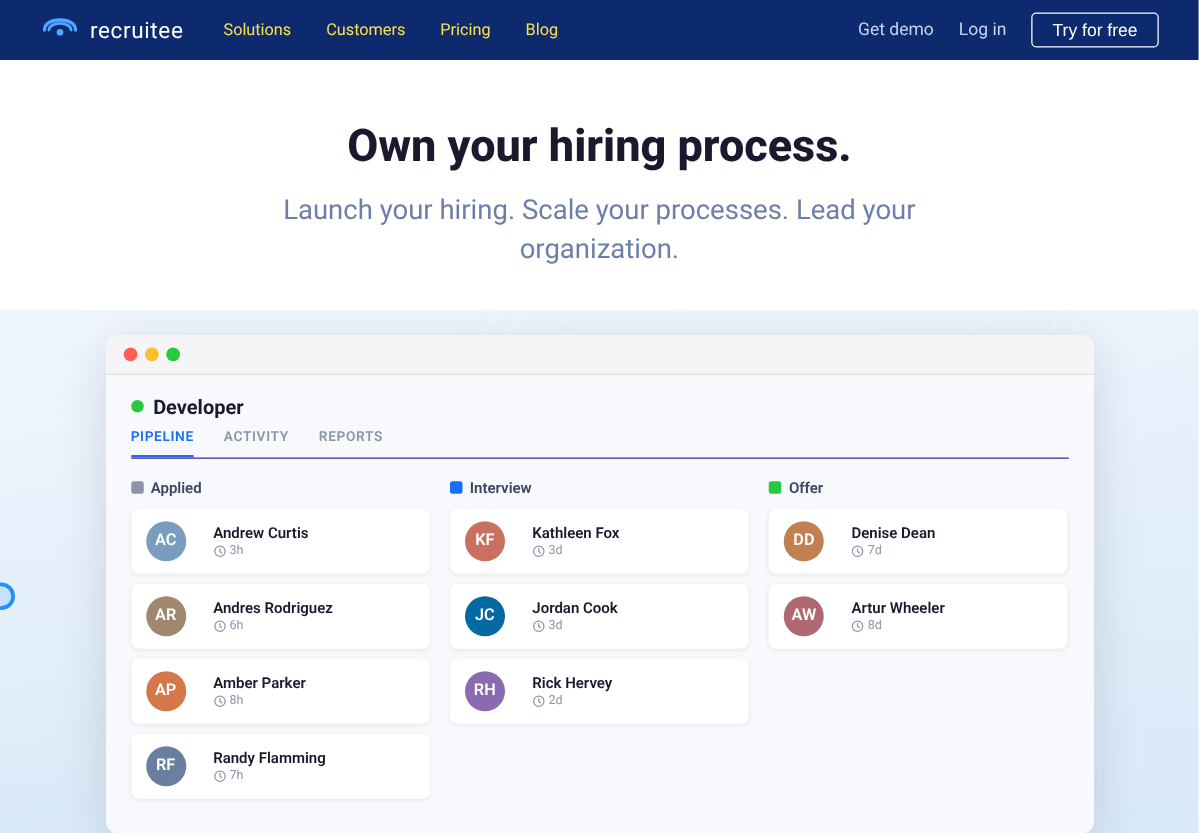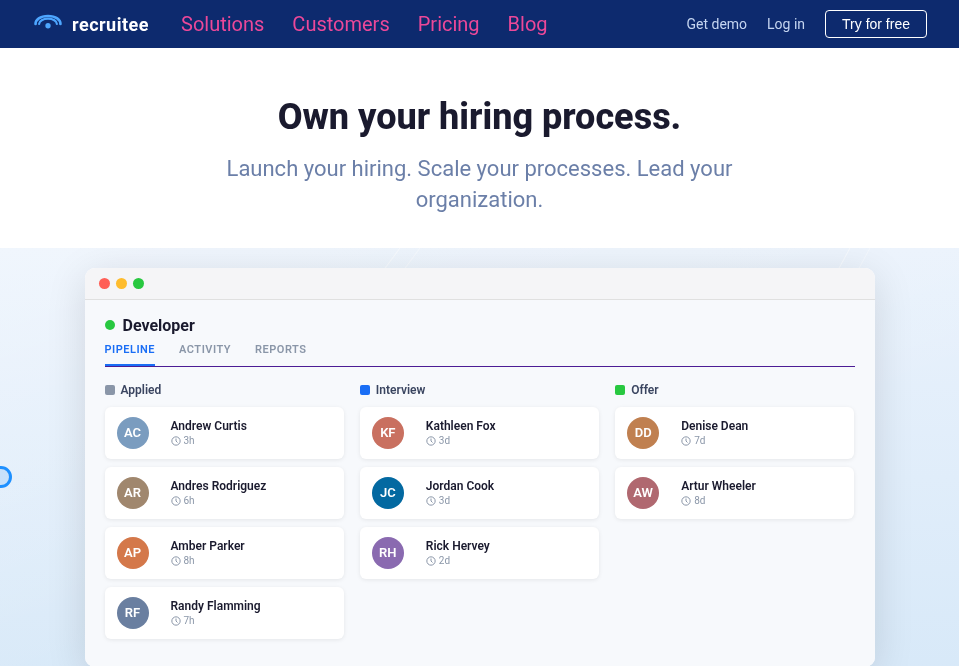--- a/index.html
+++ b/index.html
@@ -21,31 +21,31 @@
       gap: 8px;
       margin-right: 32px;
     }
     .nav-logo-icon {
       width: 32px;
       height: 20px;
     }
     .nav-logo-text {
       color: #fff;
       font-size: 18px;
-      font-weight: 700;
+      font-weight: 400;
       letter-spacing: 0.5px;
     }
     .nav-links {
       display: flex;
       gap: 28px;
       flex: 1;
     }
     .nav-link {
-      color: #ec4899;
-      font-size: 20px;
+      color: #fde047;
+      font-size: 13px;
       cursor: pointer;
       text-decoration: none;
     }
     .nav-actions {
       display: flex;
       align-items: center;
       gap: 20px;
     }
     .nav-get-demo {
       color: #c5d5f0;

